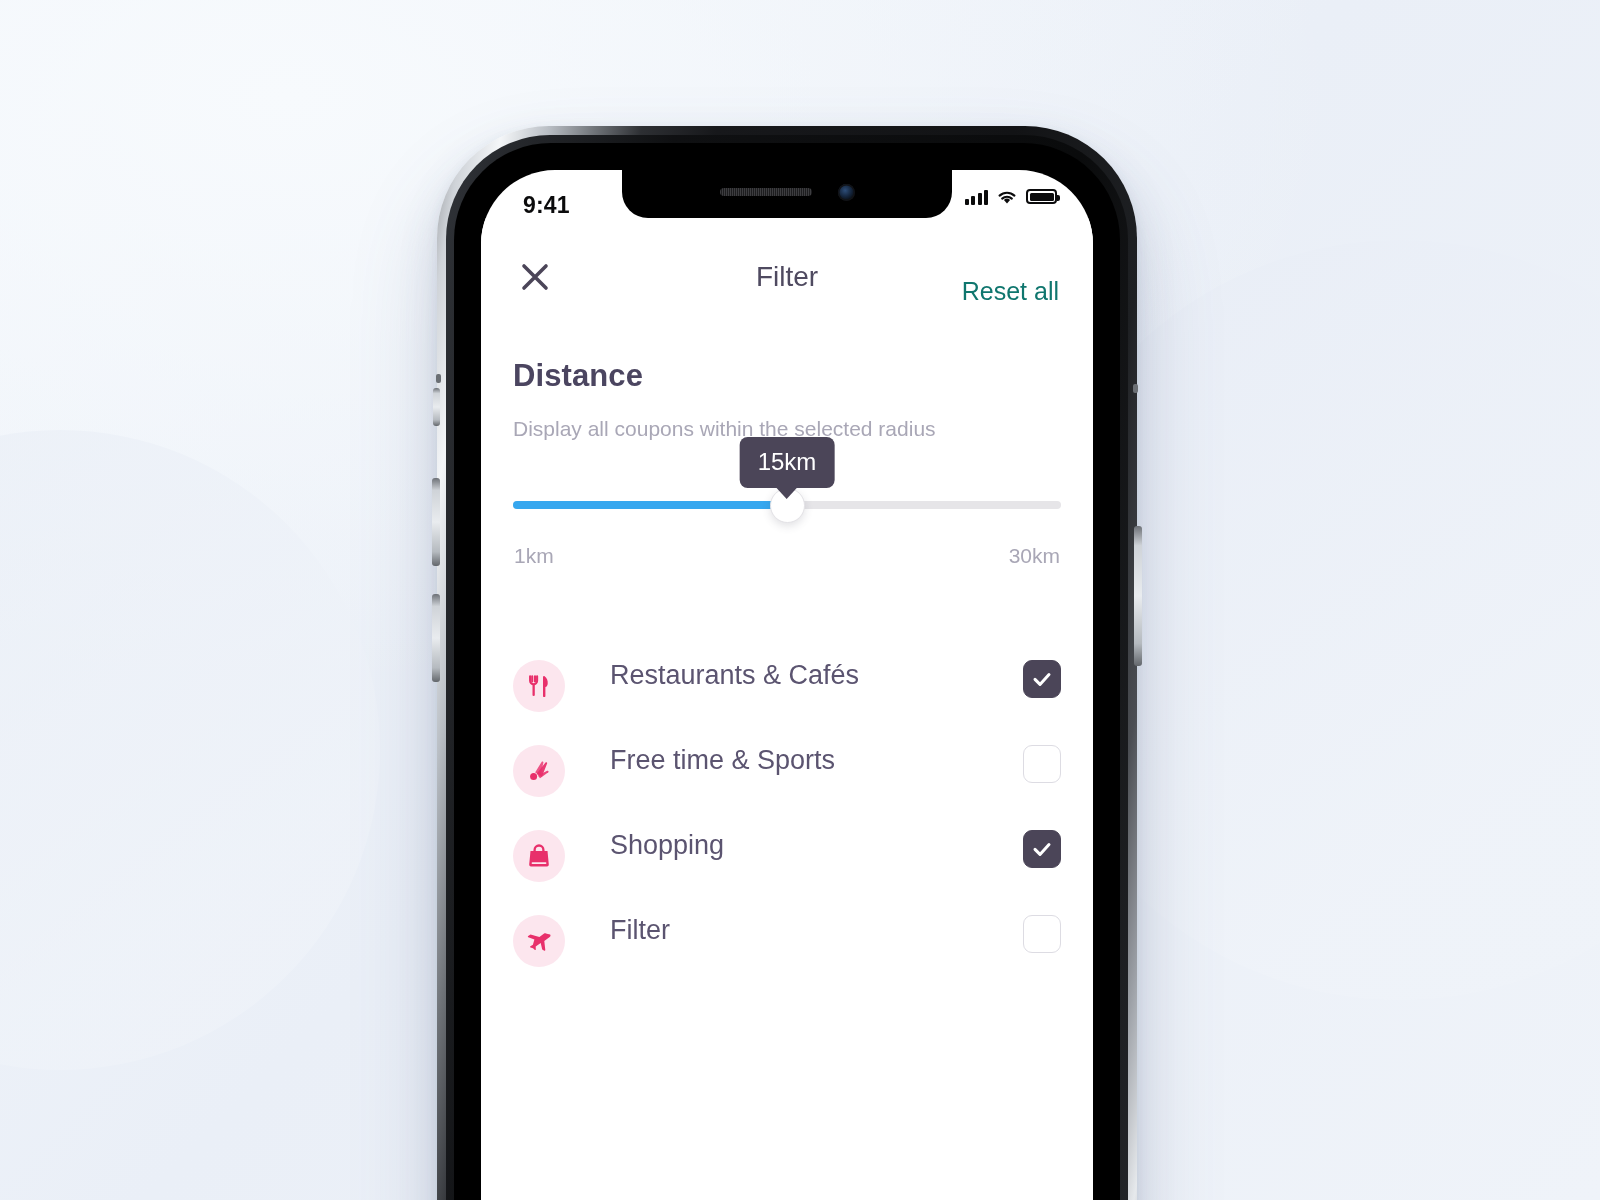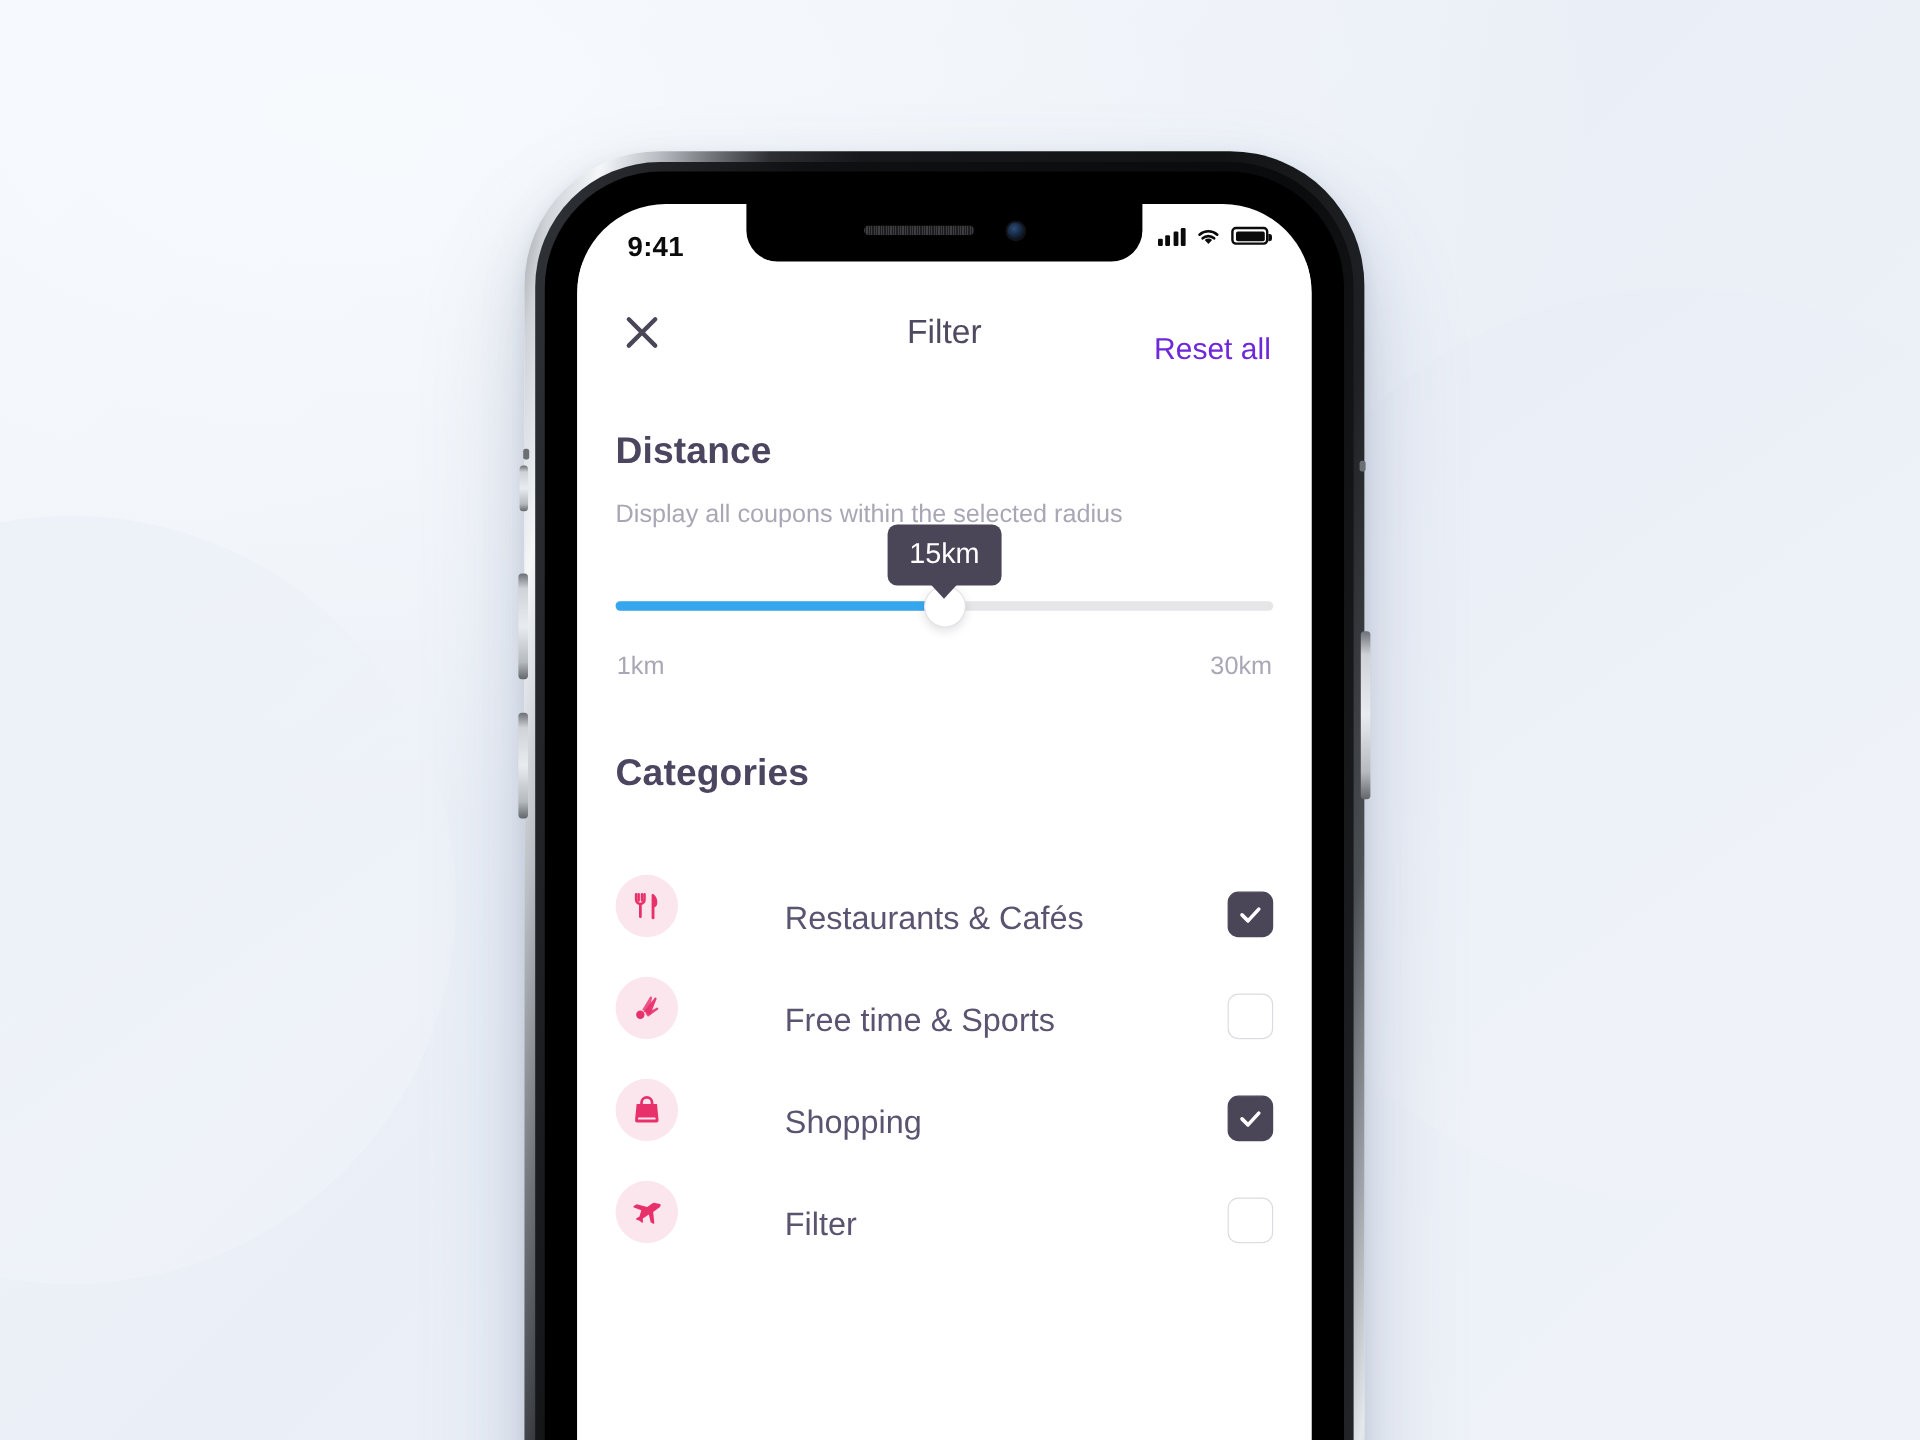--- a/index.html
+++ b/index.html
@@ -207,21 +207,21 @@
     position: absolute;
     left: 0; right: 0;
     text-align: center;
     font-size: 28px;
     color: #4f4a60;
     font-weight: normal;
   }
   .reset-btn {
     margin-left: auto;
     font-size: 25px;
-    color: #6d28d9;
+    color: #0f766e;
     cursor: pointer;
     padding: 8px 2px;
     margin-top: 28px;
   }
 
   .section-title {
     font-size: 31px;
     color: #4b4560;
     font-weight: bold;
     letter-spacing: .1px;
@@ -296,24 +296,23 @@
     margin-top: 12px;
     padding: 0 1px;
   }
 
   .categories-section { padding: 58px 5px 0; }
   .categories-section .section-sub { margin-top: 22px; max-width: 555px; }
 
   .cat-list { margin-top: 34px; }
   .cat-row {
     display: flex;
-    align-items: flex-end;
+    align-items: flex-start;
     height: 85px;
     cursor: pointer;
-    gap: 44px;
   }
   .cat-icon {
     width: 52px; height: 52px;
     border-radius: 50%;
     background: #fce6ee;
     display: flex;
     align-items: center;
     justify-content: center;
     flex: 0 0 auto;
   }
@@ -403,21 +402,20 @@
           <div class="slider-tooltip" id="sliderTooltip" style="left: 50%;">15km</div>
         </div>
 
         <div class="slider-ends">
           <span>1km</span>
           <span>30km</span>
         </div>
       </div>
 
       <div class="categories-section">
-        <div class="section-title">Categories</div>
 
         <div class="cat-list" id="catList">
             <div class="cat-row">
               <div class="cat-icon">
                 <svg width="28" height="28" viewBox="0 0 28 28">
                   <g fill="#e8306b">
                     <path d="M7.2 4.3v5.1M10 4.3v5.1" stroke="#e8306b" stroke-width="2.1" stroke-linecap="round"></path>
                     <path d="M5.1 4.3v4.4a3.5 3.5 0 0 0 3.5 3.5 3.5 3.5 0 0 0 3.5-3.5V4.3" fill="none" stroke="#e8306b" stroke-width="2.1" stroke-linecap="round"></path>
                     <rect x="7.5" y="11.4" width="2.3" height="12.6" rx="1.1"></rect>
                     <path d="M19.6 4.2c2.4 1.5 3.4 4.6 3.1 7.6-.2 1.8-1 3-2.3 3.3v8.8a1.2 1.2 0 1 1-2.4 0V4.9c0-.8.9-1.2 1.6-.7z"></path>

